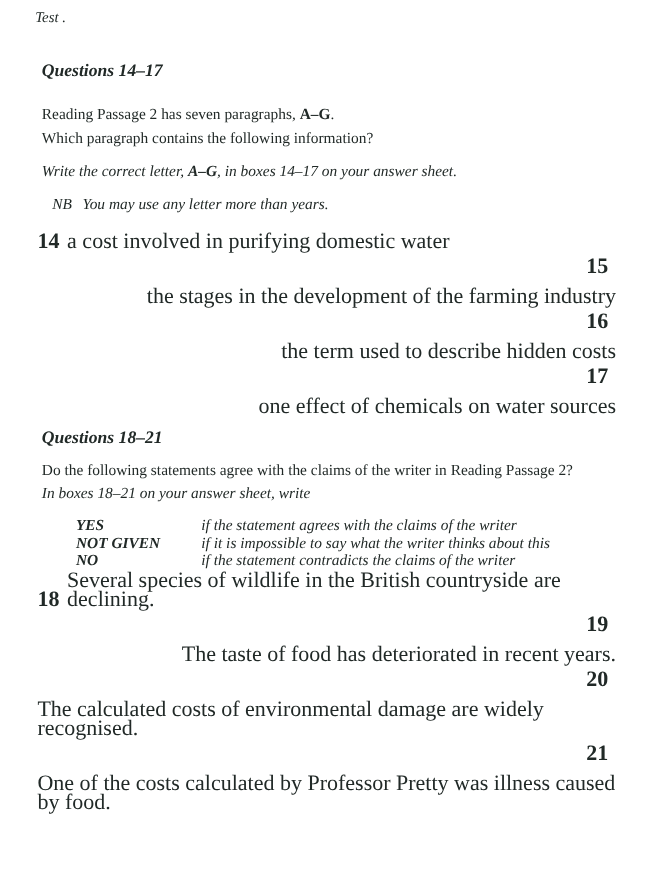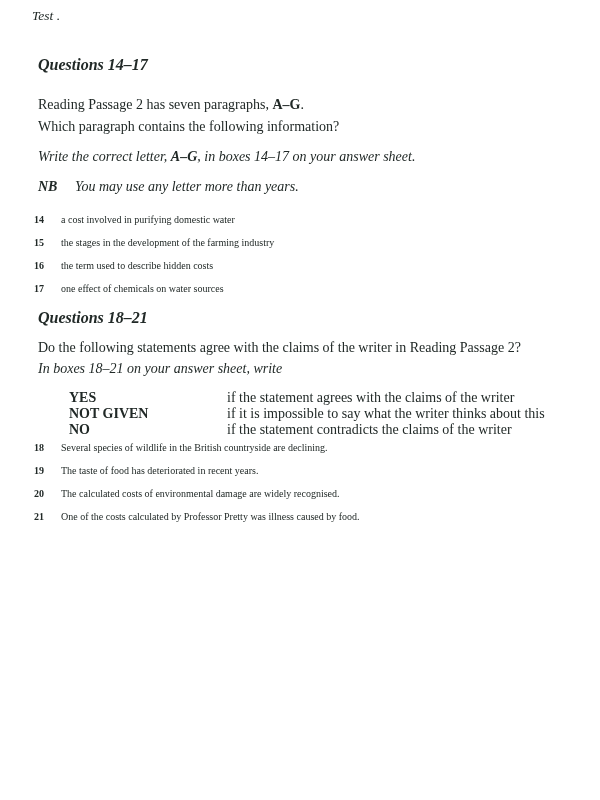--- a/index.html
+++ b/index.html
@@ -47,49 +47,51 @@
   .intro .b { font-weight: bold; }
   .q2 { margin-top: 11px; }
   .inboxes { margin-top: 4px; font-style: italic; }
   .nb-row {
     margin-top: 13px;
     display: flex;
     font-size: 14px;
     line-height: 17px;
   }
   .nb-label {
-    font-weight: bold;
+    font-weight: normal;
     font-style: italic;
     width: 37px;
     flex: 0 0 37px;
+    text-align: center;
   }
   .nb-text { font-style: italic; }
   .items { margin-top: 16px; }
   .items-2 { margin-top: 1px; }
   .item {
     display: flex;
     margin-left: -4px;
-    font-size: 10px;
+    font-size: 20px;
     line-height: 17px;
+    align-items: flex-end;
   }
-  .item + .item { margin-top: 6px; }
+  .item + .item { margin-top: 6px; flex-direction: column; }
   .item-num {
     font-weight: bold;
     width: 27px;
     flex: 0 0 27px;
   }
   .options {
     margin-top: 13px;
     margin-left: 31px;
   }
   .option-row {
     display: flex;
     font-size: 14px;
     line-height: 16px;
-    gap: 44px;
+    font-style: italic;
   }
   .option-label {
     font-weight: bold;
     width: 114px;
     flex: 0 0 114px;
   }
 </style>
 </head>
 <body>
 

